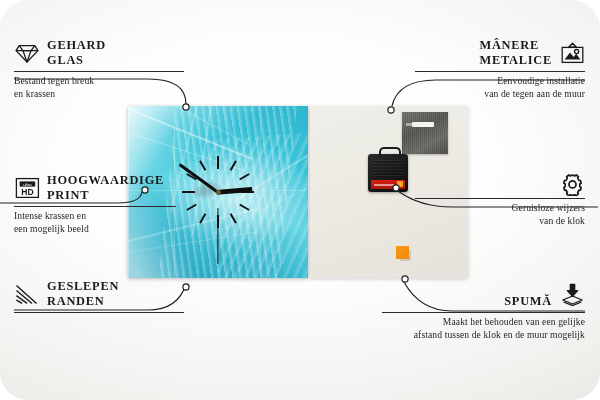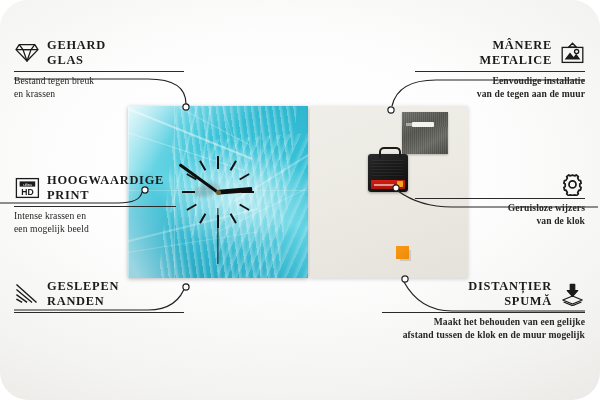--- a/index.html
+++ b/index.html
@@ -110,28 +110,28 @@
   
   .callout{position:absolute;}
   .callout .row{display:flex;align-items:center;gap:7px;}
   .callout.left .row{justify-content:flex-start;}
   .callout.right .row{justify-content:flex-end;}
   .ttl{
     font-family:"Liberation Serif", serif;
     font-size:12.4px;font-weight:700;color:#1b1b1b;
     letter-spacing:.75px;line-height:1.22;text-transform:uppercase;
   }
-  .callout.right .ttl{text-align:right;}
+  .callout.right .ttl{}
   .rule{height:1.1px;background:#2a2a2a;margin-top:3px;}
   .desc{
     font-family:"Liberation Serif", serif;
     font-size:9.6px;color:#272727;line-height:1.32;margin-top:3px;letter-spacing:.1px;
   }
-  .callout.right .desc{text-align:right;font-weight:bold;}
-  .ico{width:26px;height:22px;flex:0 0 26px;display:flex;align-items:flex-start;justify-content:center;}
+  .callout.right .desc{text-align:right;}
+  .ico{width:26px;height:22px;flex:0 0 26px;display:flex;align-items:center;justify-content:center;}
   .ico svg{display:block;}
   
   #wires{position:absolute;inset:0;width:600px;height:400px;pointer-events:none;}
 </style>
 </head>
 <body>
 
 <div id="stage">
 
   <div id="product">
@@ -344,21 +344,21 @@
     <div class="rule" style="width:170px;"></div>
     <div class="desc">
       <span>Geruisloze wijzers</span><br>
       <span>van de klok</span>
     </div>
   </div>
 
   <div class="callout right" style="left:382px;top:279px;width:203px;">
     <div class="row">
       <span class="ttl">
-        <span>DISTANȚIER</span><br>
+        <br>
         <span>SPUMĂ</span>
       </span>
       <span class="ico">
         <svg width="25" height="23" viewBox="0 0 25 23">
           <g fill="none" stroke="#1b1b1b" stroke-width="1.3" stroke-linejoin="round">
             <path d="M10.3,1.4 h4.4 v6.2 h3.0 L12.5,13.4 L7.3,7.6 h3.0 Z" fill="#1b1b1b"></path>
             <path d="M12.5,13.0 L22.2,17.0 L12.5,21.0 L2.8,17.0 Z"></path>
             <path d="M3.6,19.0 L12.5,22.6 L21.4,19.0"></path>
           </g>
         </svg>

